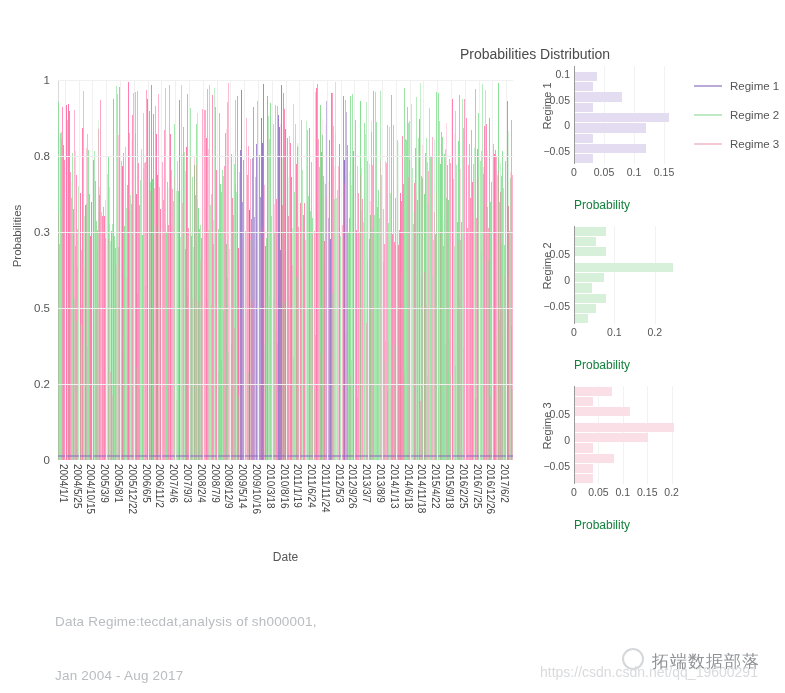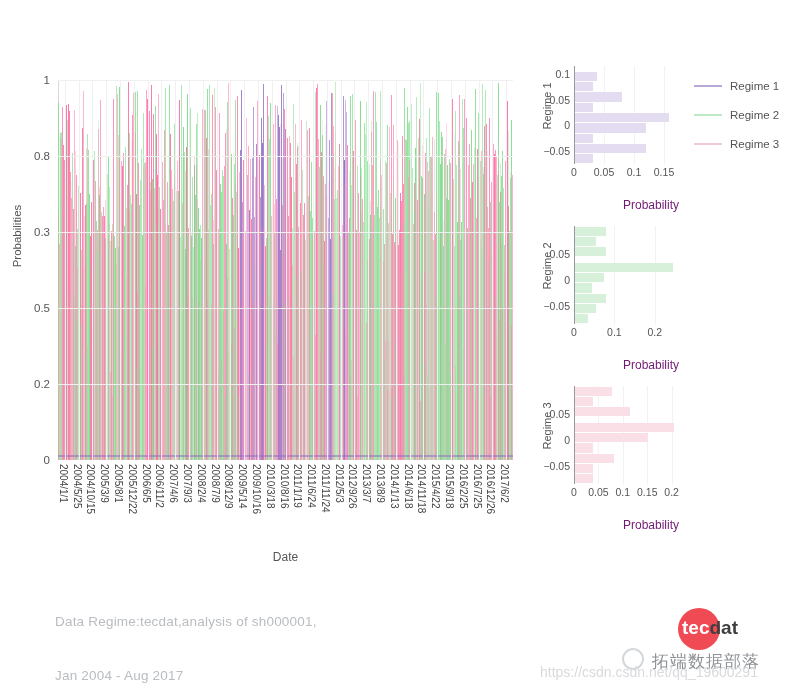--- a/index.html
+++ b/index.html
@@ -117,21 +117,21 @@
   .hist-grid { position: absolute; top: 0; bottom: 0; width: 1px; background: #f2f2f2; }
   .hist-bar { position: absolute; left: 0; }
   .hist-xtick {
     position: absolute; top: 104px;
     font-size: 10.5px; color: #555;
     transform: translateX(-50%);
     white-space: nowrap;
   }
   .hist-xlabel {
     position: absolute; left: 47px; width: 105px;
-    text-align: right; font-size: 12px; color: #701a75;
+    text-align: left; font-size: 12px; color: #15803d;
   }
 
   
   .legend { position: absolute; left: 694px; top: 74px; }
   .legend-row { display: flex; align-items: center; height: 24px; margin-bottom: 5px; }
   .legend-swatch { width: 28px; height: 2px; margin-right: 8px; }
   .legend-label { font-size: 11.5px; color: #555; }
 
   
   .footer-line {
@@ -966,20 +966,21 @@
         <div class="ts-xtick" style="left: 383.167px;">2015/4/22</div>
         <div class="ts-xtick" style="left: 396.955px;">2015/9/18</div>
         <div class="ts-xtick" style="left: 410.742px;">2016/2/25</div>
         <div class="ts-xtick" style="left: 424.53px;">2016/7/25</div>
         <div class="ts-xtick" style="left: 438.318px;">2016/12/26</div>
         <div class="ts-xtick" style="left: 452.106px;">2017/6/2</div>
       </div>
     <div class="ts-xlabel">Date</div>
   </div>
 
+  <div class="dist-title">Probabilities Distribution</div>
 
   <div class="hist" id="hist-1" style="left:527px; top:62px;">
     <div class="hist-ylabel">Regime 1</div>
   <div class="hist-plot">
         <div class="hist-grid" style="left: 30px;"></div>
         <div class="hist-grid" style="left: 60px;"></div>
         <div class="hist-grid" style="left: 90px;"></div>
         <div class="hist-bar" style="top: 88.1842px; height: 9.31579px; width: 19.2px; background: rgb(228, 220, 240);"></div>
         <div class="hist-bar" style="top: 77.8684px; height: 9.31579px; width: 72px; background: rgb(228, 220, 240);"></div>
         <div class="hist-bar" style="top: 67.5526px; height: 9.31579px; width: 19.2px; background: rgb(228, 220, 240);"></div>
@@ -1067,21 +1068,17 @@
       </div>
       <div class="legend-row">
         <div class="legend-swatch" style="background: rgb(243, 201, 212);"></div>
         <div class="legend-label">Regime 3</div>
       </div>
     </div>
 
   <div class="footer-line" style="left:55px; top:614px;">Data Regime:tecdat,analysis of sh000001,</div>
   <div class="footer-line" style="left:55px; top:668px;">Jan 2004 - Aug 2017</div>
 
-  <div class="brand">
-    <div class="brand-circle"></div>
-    <div class="brand-text"><span>tec</span><span class="dk">dat</span></div>
-  </div>
   <div class="brand-face"></div>
   <div class="brand-cn">拓端数据部落</div>
   <div class="watermark">https://csdn.csdn.net/qq_19600291</div>
 
 </div>
 
 </body></html>

